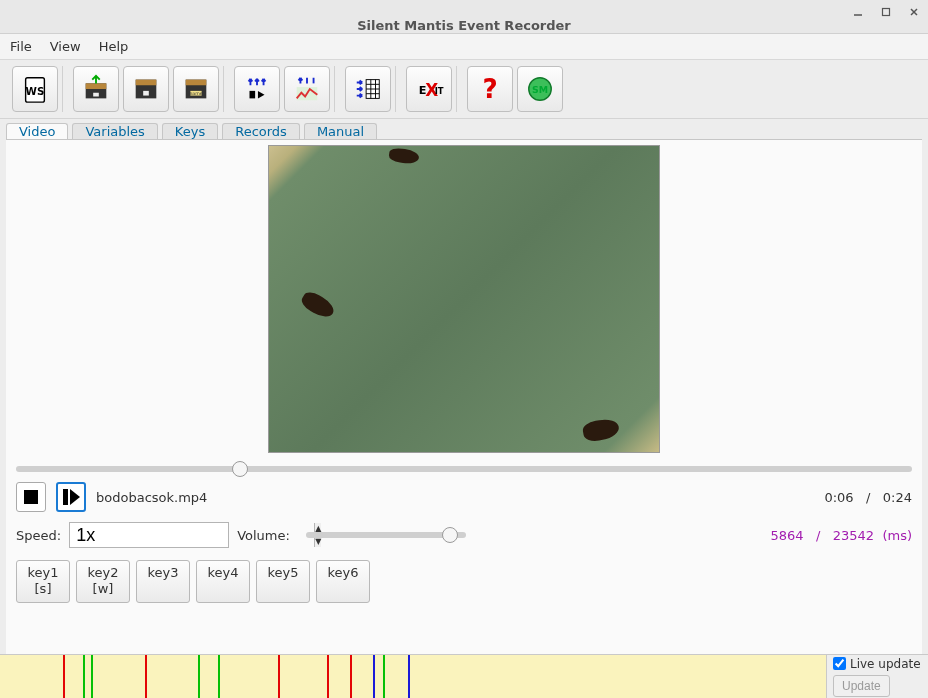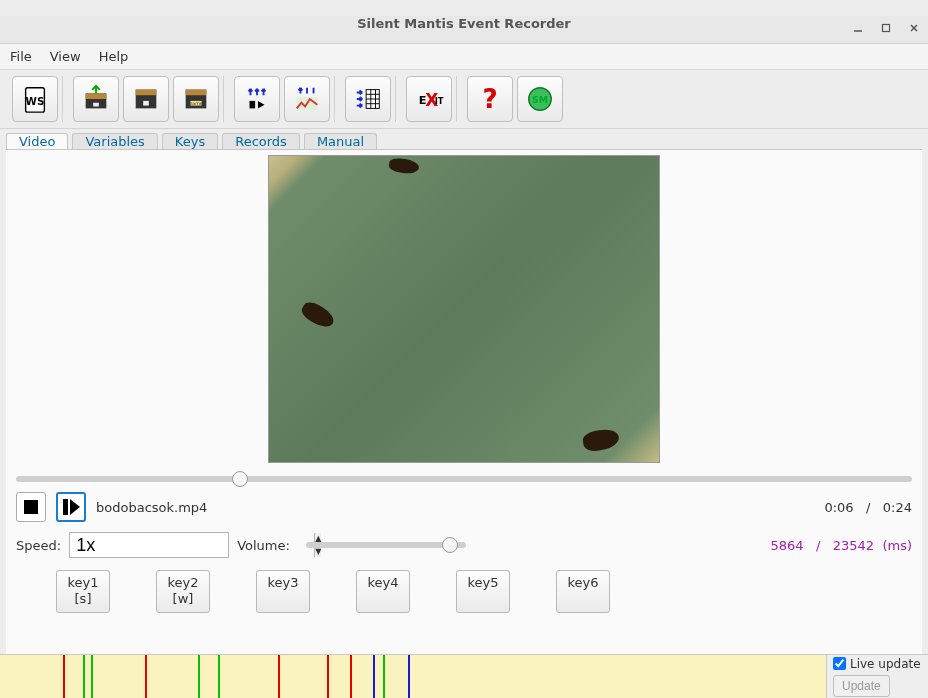--- a/index.html
+++ b/index.html
@@ -9,28 +9,27 @@
     background: #ededed;
     color: #333;
     width: 928px;
     height: 698px;
     overflow: hidden;
     display: flex;
     flex-direction: column;
   }
   
   .titlebar {
-    height: 28px;
+    height: 34px;
     background: #e8e8e8;
     display: flex;
-    align-items: flex-start;
+    align-items: flex-end;
     justify-content: center;
     position: relative;
     border-bottom: 1px solid #d0d0d0;
-    margin-top: 16px;
   }
   .titlebar .title { font-weight: bold; color: #555; }
   .titlebar .winbtns { position: absolute; right: 6px; top: 4px; display: flex; gap: 12px; }
   .winbtn { width: 16px; height: 16px; display: flex; align-items: center; justify-content: center; cursor: pointer; color:#555; }
   
   .menubar {
     height: 26px;
     background: #f4f4f4;
     display: flex;
     align-items: center;
@@ -132,21 +131,21 @@
   .spin .sp { height:12px; border-left:1px solid #b4b4b4; display:flex;align-items:center;justify-content:center; font-size:8px; cursor:pointer; background:#efefef;}
   .spin .sp:first-child { border-bottom:1px solid #b4b4b4; }
   .vol-slider { position:relative; width:160px; height:6px; background:#cfcfcf; border-radius:3px; margin-left:8px;}
   .vol-slider .knob { position:absolute; top:-5px; width:16px; height:16px; border-radius:50%; background:#f6f6f6; border:1px solid #9a9a9a; }
   .ms-readout { color:#a21caf; }
   
   .keys-row { padding: 4px 10px 10px 10px; display:flex; gap:6px; }
   .keybtn {
     min-width:54px; padding:4px 8px; text-align:center;
     background:linear-gradient(#fdfdfd,#eaeaea); border:1px solid #b9b9b9; border-radius:3px;
-    cursor:pointer; line-height:1.25;margin-left:40px;
+    cursor:pointer; line-height:1.25;
   }
   
   .bottom {
     display:flex; height:44px; border-top:1px solid #c9c9c9;
   }
   .timeline {
     flex:1; background:#faf3bd; position:relative; overflow:hidden;
   }
   .marker { position:absolute; top:0; bottom:0; width:2px; }
   .marker.red { background:#e30505; }

